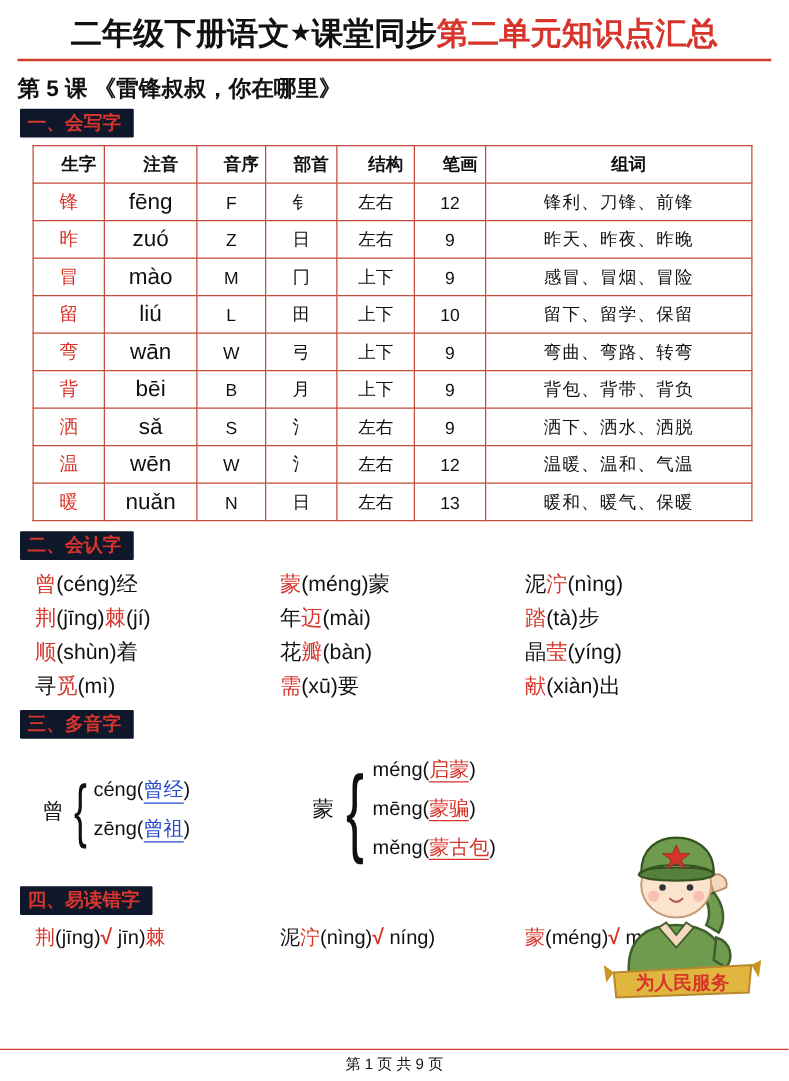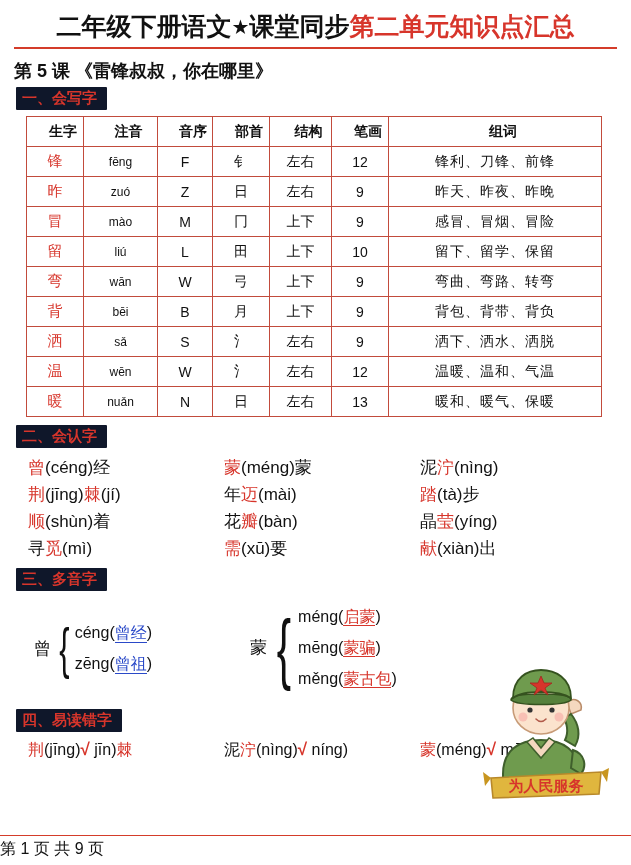--- a/index.html
+++ b/index.html
@@ -87,21 +87,21 @@
   table.hanzi th {
     font-weight: bold;
     font-size: 14px;
     color: #111;
     padding-left: 16px;
   }
   table.hanzi td.zi {
     color: #d7352b;
     font-size: 15px;
   }
-  table.hanzi td.py { font-size: 12px; }
+  table.hanzi td.py { font-size: 18px; }
   table.hanzi td.words { font-size: 14px; letter-spacing: 1px; }
   col.c-zi { width: 57px; }
   col.c-py { width: 74px; }
   col.c-ys { width: 55px; }
   col.c-bs { width: 57px; }
   col.c-jg { width: 62px; }
   col.c-bh { width: 57px; }
   col.c-zc { width: 213px; }
 
   
@@ -184,21 +184,22 @@
     font-size: 17px;
     font-weight: bold;
   }
 
   
   .footer {
     position: absolute;
     bottom: 5px;
     left: 0;
     width: 631px;
-    font-size: 16px;
+    text-align: center;
+    font-size: 12px;
     color: #111;
     border-top: 1px solid #d43c2a;
     padding-top: 3px;
   }
 </style>
 </head>
 <body>
 
 <div class="page">
 

